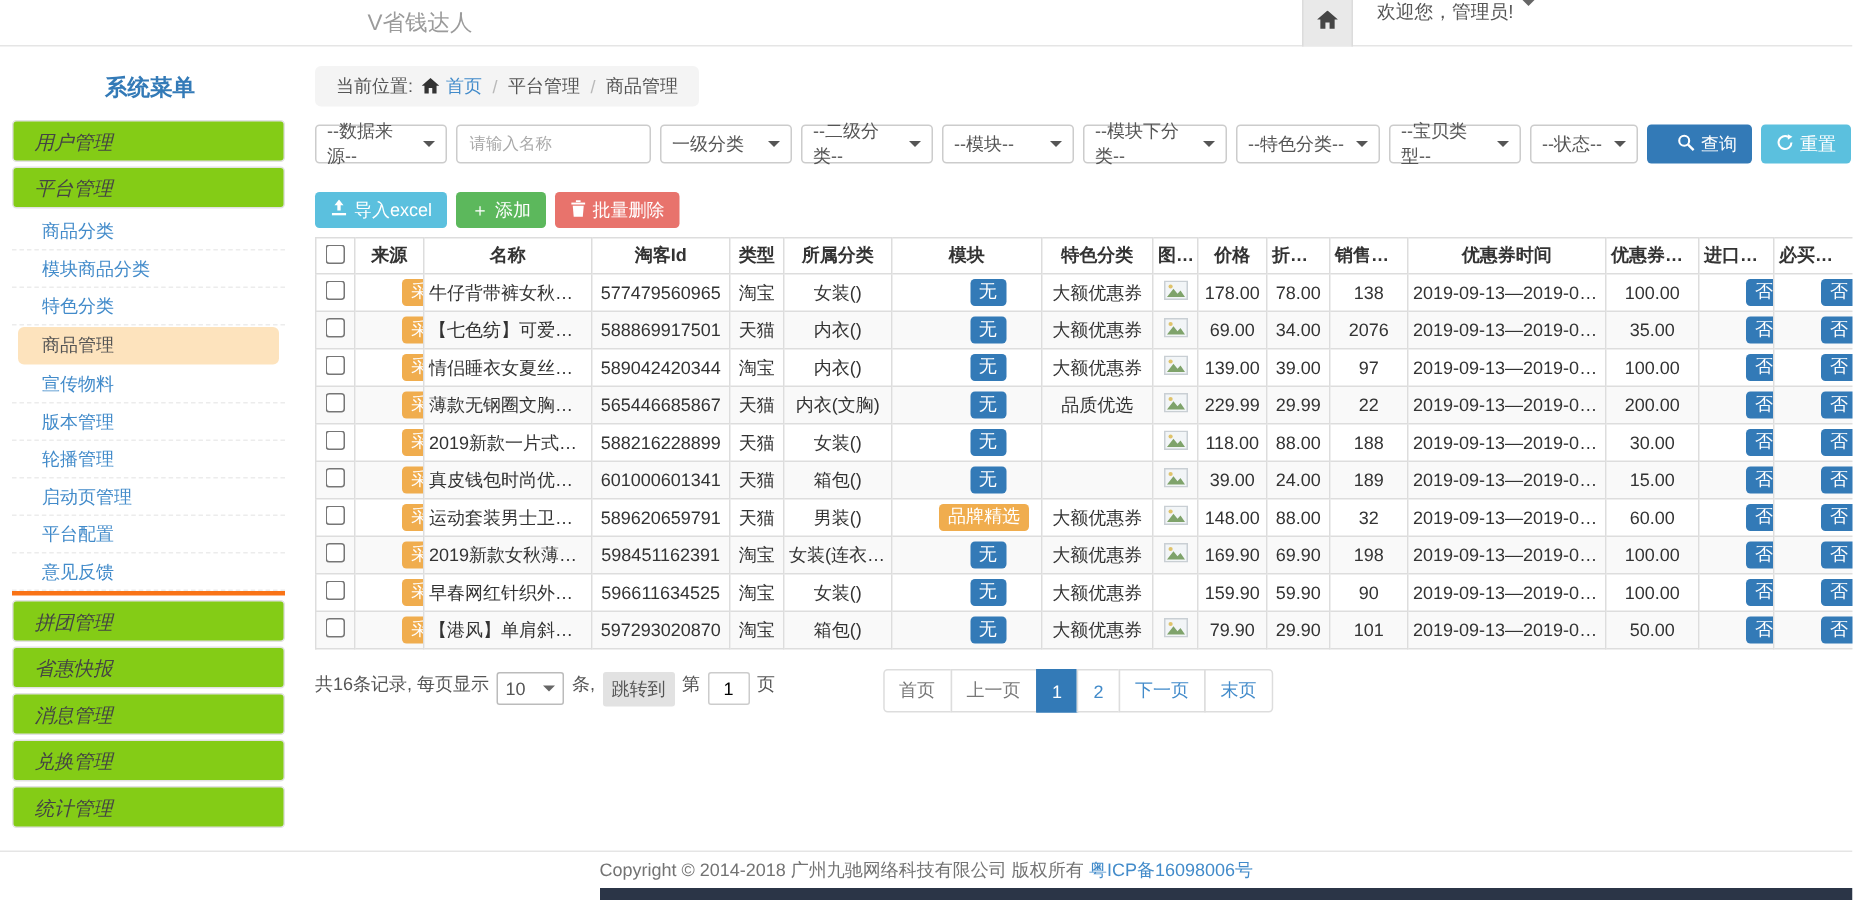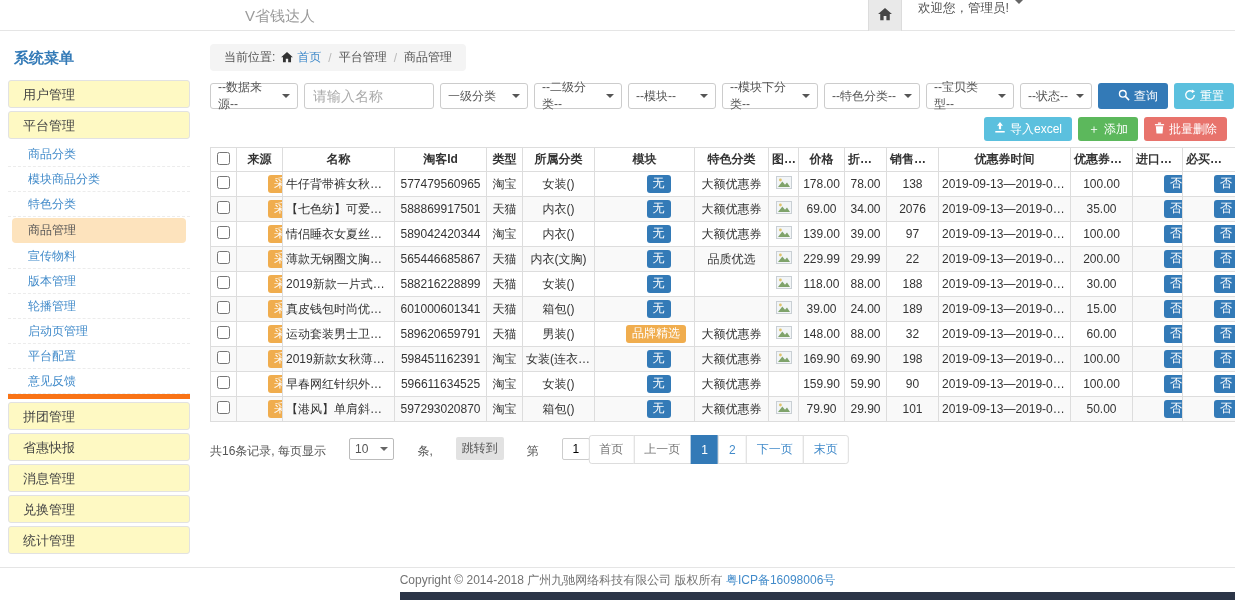--- a/index.html
+++ b/index.html
@@ -14,62 +14,62 @@
   .brand { position:absolute; left:245px; top:0; line-height:31px; font-size:15px; color:#9b9b9b; }
   .topbar-right { position:absolute; left:868px; top:0; height:31px; display:flex; align-items:stretch; }
   .home-btn { width:34px; background:#e9e9e9; border-left:1px solid #dcdcdc; border-right:1px solid #dcdcdc;
     display:flex; align-items:center; justify-content:center; cursor:pointer; }
   .welcome { display:flex; margin-left:16px; font-size:12.5px; color:#555; cursor:pointer; white-space:nowrap; }
   .caret-down { display:inline-block; width:0; height:0; border-left:4px solid transparent;
     border-right:4px solid transparent; border-top:4px solid #666; margin-left:6px; }
   
   .layout { display:flex; align-items:flex-start; }
   .sidebar { width:182px; margin:12px 0 0 8px; height:522px; overflow:hidden; }
-  .sidebar-heading { color:#337ab7; font-size:15px; font-weight:bold; padding:6px 4px 12px 6px; }
-  .side-section { height:28px; line-height:27px; background:#fef9c3; border:1px solid #e2e2e2; border-radius:3px;
-    padding-left:14px; font-size:13px; color:#444; margin-bottom:3px; cursor:pointer; }
-  .submenu { background:#fff; margin-bottom:3px; border-bottom:5px solid #f97316; }
+  .sidebar-heading { color:#337ab7; font-size:15px; font-weight:bold; padding:6px 4px 12px 6px;text-align:center; }
+  .side-section { height:28px; line-height:27px; background:#84cc16; border:1px solid #e2e2e2; border-radius:3px;
+    padding-left:14px; font-size:13px; color:#444; margin-bottom:3px; cursor:pointer;font-style:italic; }
+  .submenu { background:#fff; margin-bottom:3px; border-bottom:3px solid #f97316; }
   .side-link { height:25px; line-height:24px; padding-left:20px; font-size:12px; color:#428bca;
     border-bottom:1px dashed #ececec; cursor:pointer; }
   .side-link.active { background:#fde3bd; border-radius:4px; color:#555; margin:1px 4px; padding-left:16px; border-bottom:none; }
   .main { flex:1; padding:13px 8px 0 20px; min-width:0; }
   
   .breadcrumb { display:inline-flex; align-items:center; background:#f4f4f4; border-radius:4px;
     padding:5px 14px; font-size:12px; color:#555; }
   .breadcrumb .bc-link { color:#428bca; cursor:pointer; margin-left:2px; }
   .breadcrumb .sep { color:#b9b9b9; padding:0 7px; }
   .bc-home { display:inline-flex; margin:0 2px 0 6px; }
   
   .filters { display:flex; gap:6px; margin-top:12px; align-items:center; flex-wrap:nowrap; }
   .sel { height:26px; border:1px solid #ccc; border-radius:3px; background:#fff; display:flex; align-items:center;
     justify-content:space-between; padding:0 7px; font-size:12px; color:#555; cursor:pointer; flex:0 0 auto; }
   .sel .caret-down { border-top-color:#555; margin-left:7px; }
-  .txt-input { height:26px; border:1px solid #ccc; border-radius:3px; padding:0 8px; font-size:14px; color:#404040; width:130px; flex:0 0 auto; }
+  .txt-input { height:26px; border:1px solid #ccc; border-radius:3px; padding:0 8px; font-size:11px; color:#404040; width:130px; flex:0 0 auto; }
   .txt-input::placeholder { color:#aaa; }
   .btn { height:26px; border:none; border-radius:3px; color:#fff; font-size:12px; display:inline-flex;
     align-items:center; gap:4px; padding:0 10px; cursor:pointer; white-space:nowrap; }
   .btn.primary { background:#337ab7;padding-left:20px; } .btn.info { background:#5bc0de; }
   .btn.success { background:#5cb85c; } .btn.danger { background:#e8736c; }
   
-  .toolbar { display:flex; justify-content:flex-end; gap:6px; margin-top:8px; }
+  .toolbar { display:flex; gap:6px; margin-top:19px; }
   .toolbar .btn { height:24px; }
   
   table.grid { width:100%; border-collapse:collapse; margin-top:6px; table-layout:fixed; }
   .grid th, .grid td { border:1px solid #ddd; font-size:12px; text-align:center; padding:3px 3px;
     overflow:hidden; white-space:nowrap; text-overflow:ellipsis; }
   .grid th { font-weight:bold; color:#333; height:23px; background:#fff; }
   .grid td { height:25px; color:#333; }
   .grid tbody tr:nth-child(even) { background:#f9f9f9; }
   .badge { display:inline-block; border-radius:3px; color:#fff; font-size:12px; padding:2px 6px; line-height:1.15;margin-left:28px; }
   .badge.orange { background:#f0ad4e; } .badge.blue { background:#337ab7; }
   .module-extra { margin-left:3px; }
   .grid input[type=checkbox] { width:13px; height:13px; margin:0; }
   
   .pagination-row { position:relative; margin-top:13px; font-size:12px; color:#555; height:30px; }
-  .summary { display:flex; align-items:flex-end; gap:23px; position:absolute; left:0; top:2px; }
+  .summary { display:flex; align-items:flex-start; gap:5px; position:absolute; left:0; top:2px; }
   .mini-sel { height:22px; border:1px solid #bbb; border-radius:2px; display:inline-flex; align-items:center;
     padding:0 5px; background:#fff; gap:6px; cursor:pointer; }
   .jump-chip { background:#e2e2e2; padding:3px 6px; border-radius:2px; cursor:pointer; }
   .jump-input { width:28px; height:22px; border:1px solid #ccc; border-radius:2px; text-align:center; font-size:12px; }
   .pager { position:absolute; left:50%; transform:translateX(-50%); top:0; display:flex; }
   .page-btn { border:1px solid #ddd; background:#fff; color:#428bca; font-size:12px; padding:5px 10px; margin-left:-1px; cursor:pointer; }
   .page-btn.muted { color:#777; }
   .page-btn.active { background:#337ab7; border-color:#337ab7; color:#fff; }
   .page-btn:first-child { border-radius:3px 0 0 3px; margin-left:0; }
   .page-btn:last-child { border-radius:0 3px 3px 0; }

